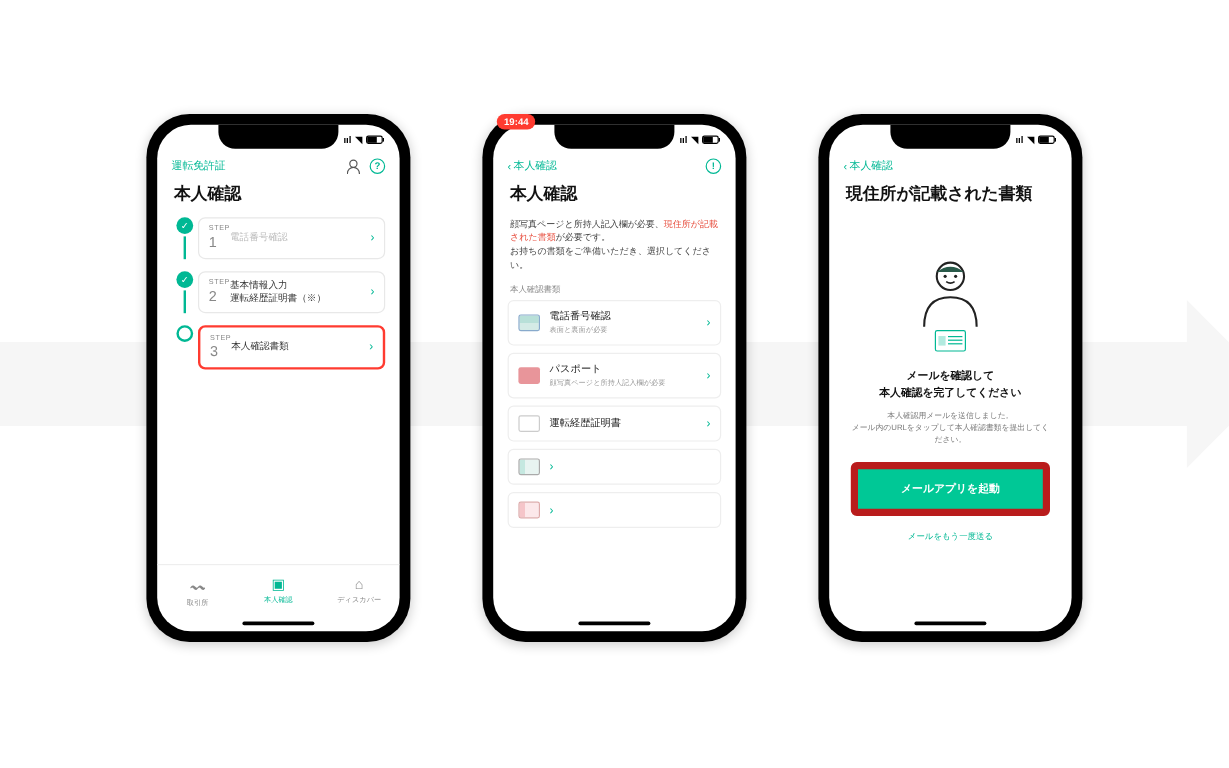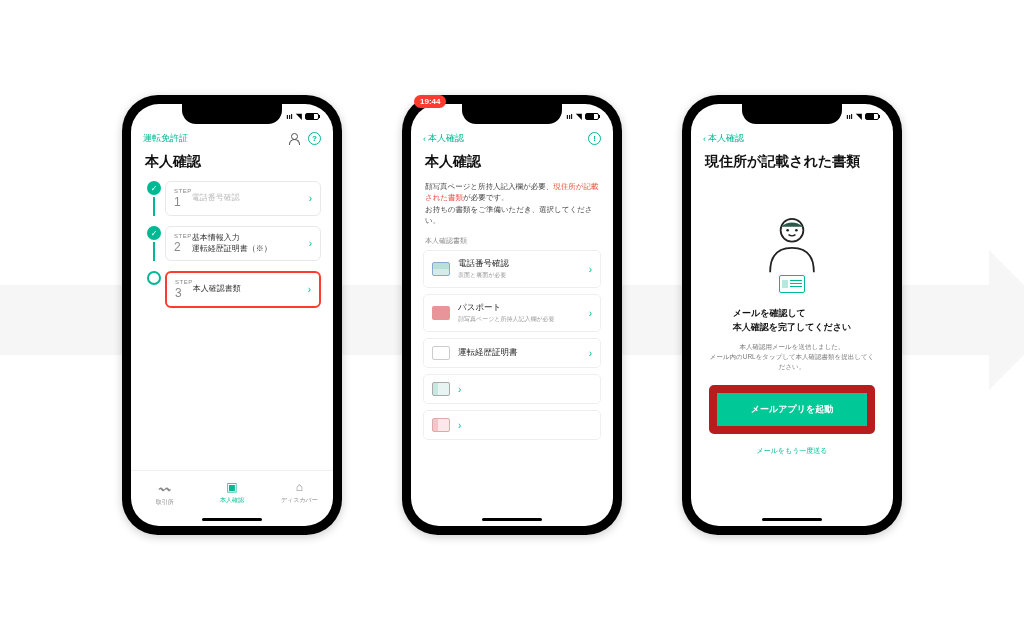--- a/index.html
+++ b/index.html
@@ -260,41 +260,42 @@
     display: flex;
     align-items: center;
     padding: 2px;
     gap: 2px;
   }
   .id-badge .ph { width: 6px; height: 8px; background: #00b894; opacity: 0.3; }
   .id-badge .ln { flex: 1; }
   .id-badge .ln div { height: 1px; background: #00b894; margin-bottom: 2px; }
   .msg-title {
     font-size: 9px; font-weight: 700;
+    text-align: center;
     margin-top: 14px;
     line-height: 1.5;
     color: #111;
   }
   .msg-sub {
     font-size: 6.5px; color: #777;
     text-align: center;
     margin-top: 8px;
     line-height: 1.5;
   }
   .btn-primary {
     width: 100%;
     background: #00c896;
     color: #fff;
     font-size: 9px;
     font-weight: 600;
     text-align: center;
     padding: 10px;
     border-radius: 5px;
     margin-top: 14px;
-    border: 8px solid #b91c1c;
+    border: 6px solid #b91c1c;
   }
   .link-resend {
     font-size: 7px;
     color: #00b894;
     margin-top: 12px;
   }
 </style>
 </head>
 <body>
 

